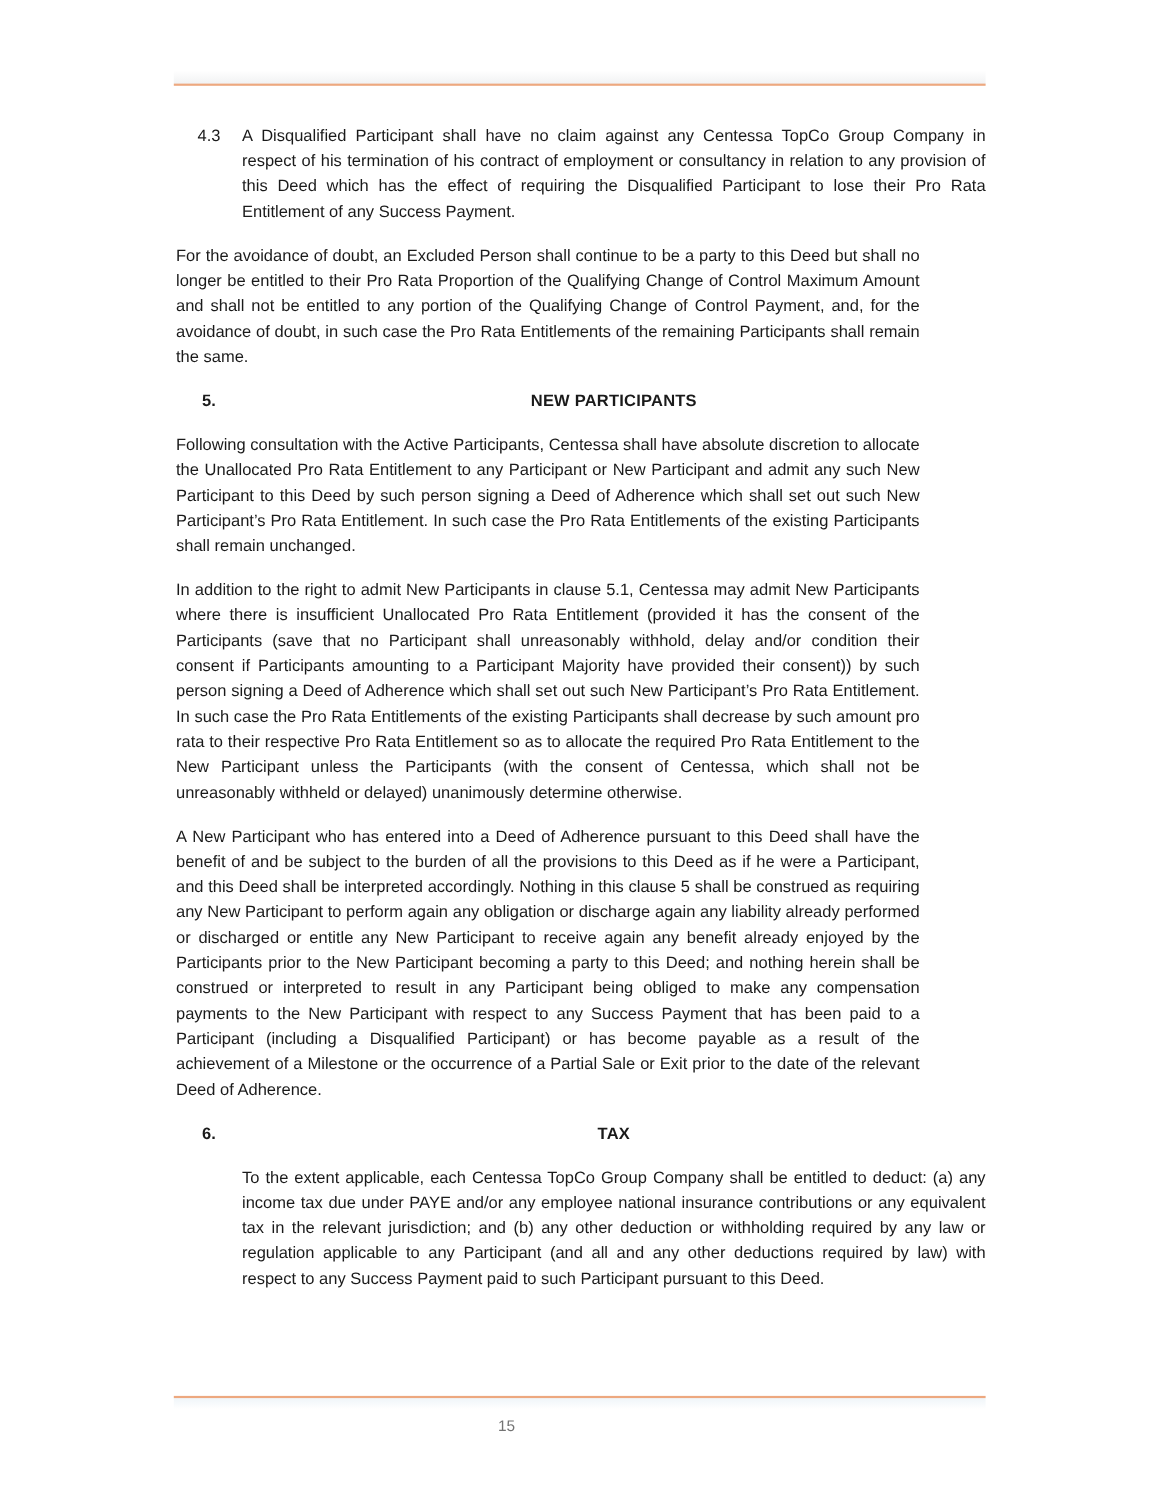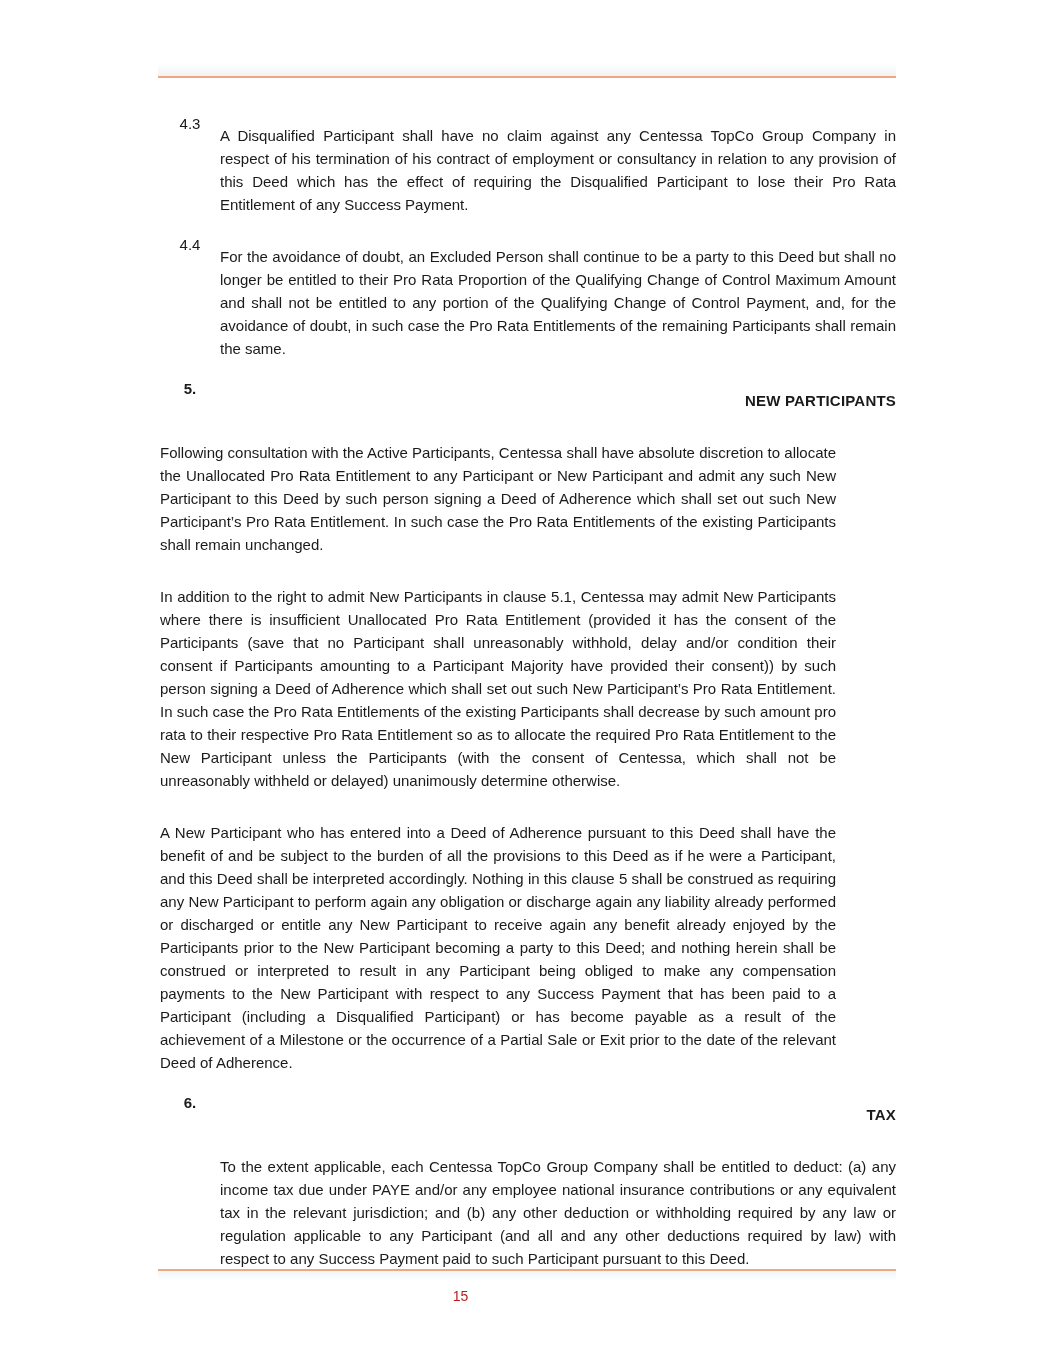--- a/index.html
+++ b/index.html
@@ -57,47 +57,45 @@
     line-height: 23px;
   }
   .block .num {
     width: 60px;
     flex: 0 0 60px;
     text-align: center;
   }
   .block .text {
     width: 676px;
     text-align: justify;
-    margin-top: 12px;
   }
   .block.heading { font-weight: bold; }
-  .block.heading .text { text-align: right; letter-spacing: 0.2px; }
+  .block.heading .text { text-align: center; letter-spacing: 0.2px; }
   .page-number {
     position: absolute;
     top: 1286px;
     left: 0;
     width: 921px;
     text-align: center;
     font-size: 14px;
     line-height: 20px;
-    color: #b91c1c;
+    color: #737373;
   }
 </style>
 </head>
 <body>
 
 <div class="page" style="color: rgb(26, 26, 26);">
   <div class="header-rule" style="background: rgb(237, 168, 127);"></div>
   <main id="doc-content">
       <div class="block">
         <span class="num">4.3</span>
         <div class="text">A Disqualified Participant shall have no claim against any Centessa TopCo Group Company in respect of his termination of his contract of employment or consultancy in relation to any provision of this Deed which has the effect of requiring the Disqualified Participant to lose their Pro Rata Entitlement of any Success Payment.</div>
       </div>
       <div class="block">
-        <span class="num">4.4</span>
         <div class="text">For the avoidance of doubt, an Excluded Person shall continue to be a party to this Deed but shall no longer be entitled to their Pro Rata Proportion of the Qualifying Change of Control Maximum Amount and shall not be entitled to any portion of the Qualifying Change of Control Payment, and, for the avoidance of doubt, in such case the Pro Rata Entitlements of the remaining Participants shall remain the same.</div>
       </div>
       <div class="block heading">
         <span class="num">5.</span>
         <div class="text">NEW PARTICIPANTS</div>
       </div>
       <div class="block">
         <div class="text">Following consultation with the Active Participants, Centessa shall have absolute discretion to allocate the Unallocated Pro Rata Entitlement to any Participant or New Participant and admit any such New Participant to this Deed by such person signing a Deed of Adherence which shall set out such New Participant’s Pro Rata Entitlement. In such case the Pro Rata Entitlements of the existing Participants shall remain unchanged.</div>
       </div>
       <div class="block">

